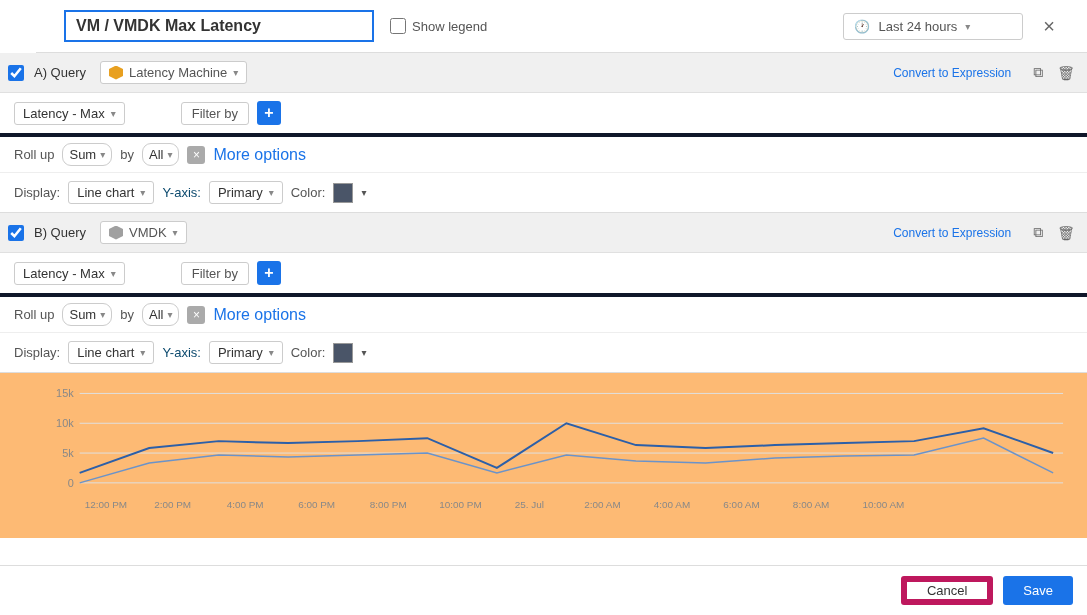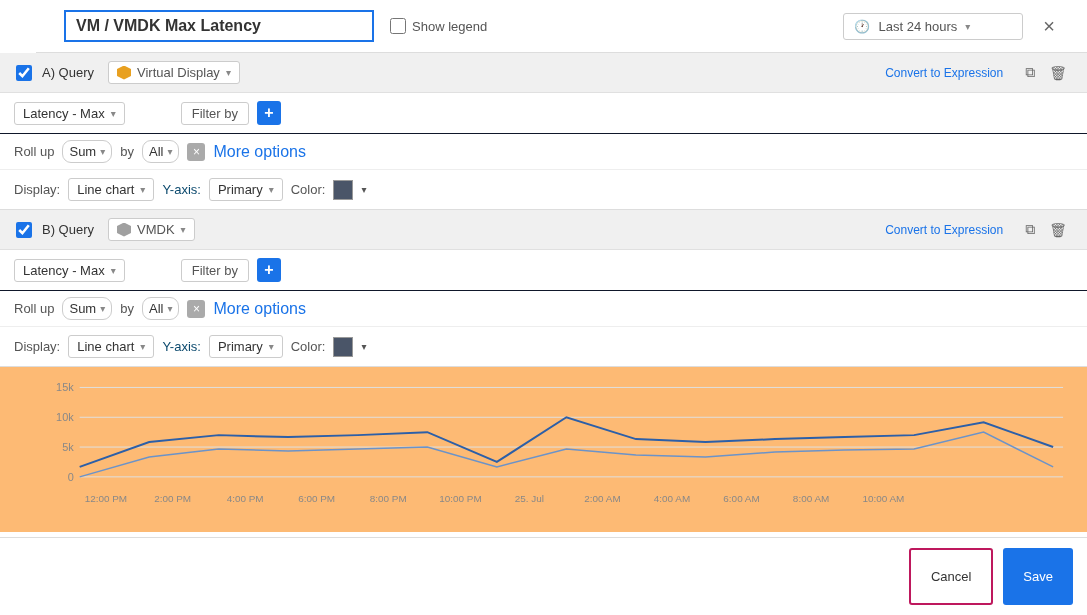--- a/index.html
+++ b/index.html
@@ -13,29 +13,29 @@
     .show-legend { display: flex; align-items: flex-end; gap: 6px; color: #555; }
     .show-legend input[type=checkbox] { width: 16px; height: 16px; }
     .spacer { flex: 1; }
     .time-picker { display: flex; align-items: center; border: 1px solid #ccc; border-radius: 3px; padding: 5px 10px; background: #fff; gap: 8px; color: #555; min-width: 180px; }
     .close-btn { background: none; border: none; cursor: pointer; font-size: 20px; color: #666; padding: 0 4px; }
 
     
     .queries-area { padding: 0; flex: 1; overflow-y: auto; }
 
     .query-section { border-bottom: 1px solid #ddd; background: #fff; }
-    .query-header { display: flex; align-items: center; padding: 8px 16px; background: #f0f0f0; border-bottom: 1px solid #e0e0e0; gap: 10px; }
+    .query-header { display: flex; align-items: center; padding: 8px 8px; background: #f0f0f0; border-bottom: 1px solid #e0e0e0; gap: 10px; }
     .query-checkbox { width: 16px; height: 16px; accent-color: #1a73e8; }
     .query-label { color: #333; font-weight: normal; margin-right: 4px; }
     .entity-dropdown { display: flex; align-items: center; border: 1px solid #ccc; border-radius: 3px; padding: 3px 8px; background: #fff; gap: 6px; cursor: pointer; color: #555; }
     .convert-link { margin-left: auto; color: #1a73e8; text-decoration: none; cursor: pointer; font-size: 12px; }
     .query-actions { display: flex; gap: 6px; margin-left: 8px; }
     .icon-btn { background: none; border: none; cursor: pointer; color: #666; font-size: 14px; padding: 2px 4px; }
 
-    .query-row { display: flex; align-items: center; padding: 8px 14px; gap: 8px; border-bottom: 1px solid #0f172a; }
+    .query-row { display: flex; align-items: center; padding: 8px 14px; gap: 8px; border-bottom: 4px solid #0f172a; }
 
     .metric-dropdown { display: flex; align-items: center; border: 1px solid #ccc; border-radius: 3px; padding: 3px 8px; background: #fff; gap: 6px; cursor: pointer; color: #333; }
     .filter-btn { display: flex; align-items: center; border: 1px solid #ccc; border-radius: 3px; padding: 3px 10px; background: #fff; cursor: pointer; color: #555; gap: 4px; margin-left: 48px; }
     .add-btn { background: #1a73e8; color: #fff; border: none; border-radius: 3px; width: 24px; height: 24px; cursor: pointer; font-size: 16px; display: flex; align-items: center; justify-content: center; font-weight: bold; }
 
     .rollup-row { display: flex; align-items: center; padding: 6px 14px; gap: 8px; border-bottom: 1px solid #eee; }
     .rollup-label { color: #555; }
     .select-box { border: 1px solid #ccc; border-radius: 9px; padding: 3px 6px; background: #fff; cursor: pointer; color: #333; display: flex; align-items: center; gap: 4px; }
     .by-label { color: #555; }
     .x-btn { background: #aaa; color: #fff; border: none; border-radius: 3px; width: 18px; height: 18px; cursor: pointer; font-size: 12px; display: flex; align-items: center; justify-content: center; }
@@ -54,21 +54,21 @@
     .add-query-area { padding: 10px 14px; }
     .add-query-btn { background: #1a73e8; color: #fff; border: none; border-radius: 3px; padding: 6px 14px; cursor: pointer; font-size: 13px; display: flex; align-items: center; gap: 6px; }
 
     
     .chart-area { padding: 10px 14px 0 30px; background: #fdba74; }
     .chart-container { position: relative; width: 100%; height: 155px; }
     .chart-svg { width: 100%; height: 100%; }
 
     
     .footer { display: flex; justify-content: flex-end; padding: 10px 14px; border-top: 1px solid #ddd; gap: 10px; background: #fff; }
-    .cancel-btn { border: 2px solid #be185d; background: #fff; padding: 19px 20px; border-radius: 3px; cursor: pointer; color: #333; font-size: 13px; }
+    .cancel-btn { border: 6px solid #be185d; background: #fff; padding: 1px 20px; border-radius: 3px; cursor: pointer; color: #333; font-size: 13px; }
     .save-btn { background: #1a73e8; color: #fff; border: none; padding: 7px 20px; border-radius: 3px; cursor: pointer; font-size: 13px; }
 
     .chevron { font-size: 10px; color: #888; }
 
     
     .vm-icon { width: 14px; height: 14px; background: #e8a020; clip-path: polygon(50% 0%, 100% 25%, 100% 75%, 50% 100%, 0% 75%, 0% 25%); display: inline-block; }
     .vmdk-icon { width: 14px; height: 14px; background: #a0a0a0; clip-path: polygon(50% 0%, 100% 25%, 100% 75%, 50% 100%, 0% 75%, 0% 25%); display: inline-block; }
   </style>
 </head>
 <body>
@@ -91,21 +91,21 @@
   </div>
 
   <div class="queries-area">
 
     <div class="query-section">
       <div class="query-header">
         <input type="checkbox" class="query-checkbox" checked="" style="">
         <span class="query-label">A) Query</span>
         <div class="entity-dropdown">
           <span class="vm-icon"></span>
-          <span>Virtual Display</span>
+          <span>Latency Machine</span>
           <span class="chevron">▾</span>
         </div>
         <a class="convert-link">Convert to Expression</a>
         <div class="query-actions">
           <button class="icon-btn">⧉</button>
           <button class="icon-btn">🗑</button>
         </div>
       </div>
 
       <div class="query-row">

